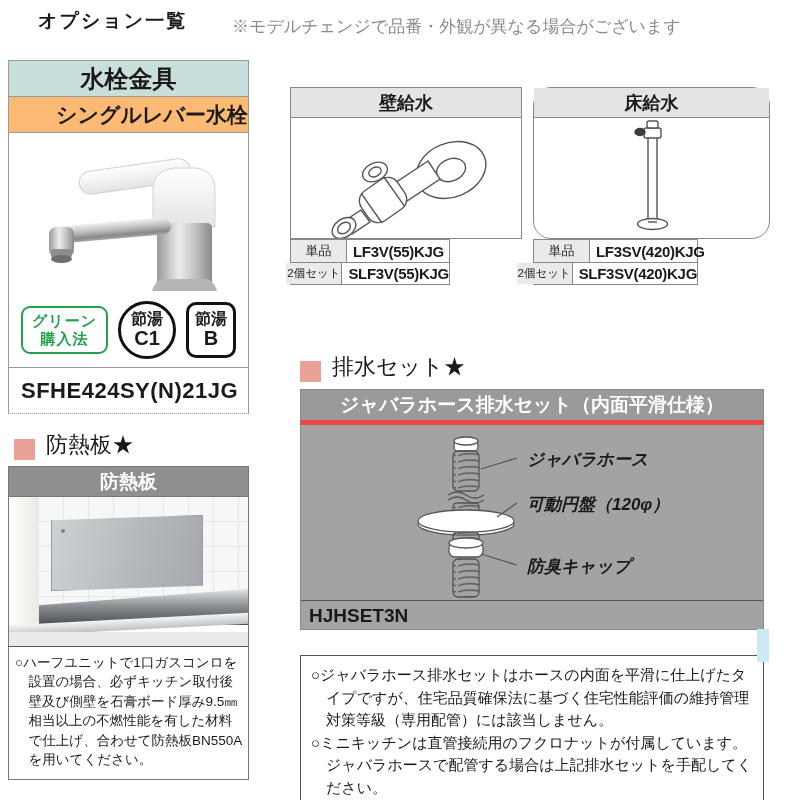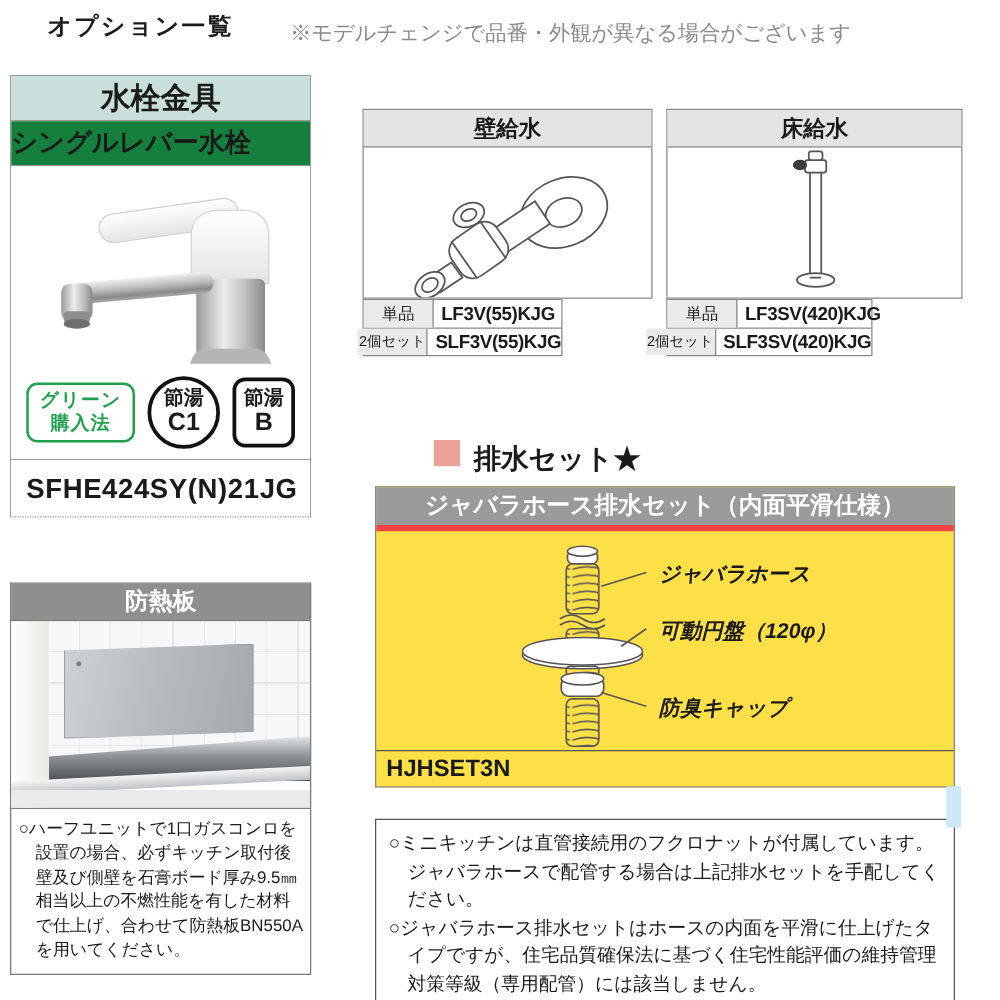--- a/index.html
+++ b/index.html
@@ -8,32 +8,32 @@
     position:relative; width:800px; height:800px; background:#ffffff;
     font-family:"Liberation Sans", sans-serif; color:#1a1a1a; overflow:hidden;
   }
   
   .page-title { position:absolute; left:38px; top:8px; font-size:19px; font-weight:bold; letter-spacing:2px; }
   .page-title-note { position:absolute; left:232px; top:15px; font-size:17px; color:#8a8a8a; }
 
   
   .faucet-box { position:absolute; left:8px; top:60px; width:241px; border:1px solid #999; border-bottom:1px dotted #999; background:#fff; }
   .fb-header { height:36px; line-height:36px; text-align:center; background:#c9dfdb; font-size:24px; font-weight:bold; border-bottom:1px solid #999; }
-  .fb-sub { height:36px; line-height:36px; text-align:left; background:#15803d; font-size:21px; font-weight:bold; border-bottom:1px solid #999; }
+  .fb-sub { height:36px; line-height:36px; text-align:right; background:#fdba74; font-size:21px; font-weight:bold; border-bottom:1px solid #999; }
   .fb-img { height:234px; position:relative; background:#fff; }
   .fb-img svg { position:absolute; left:4px; top:2px; }
   .badges { position:absolute; left:12px; bottom:8px; display:flex; align-items:center; gap:10px; }
   .badge-green { border:2px solid #1fa24b; color:#1fa24b; border-radius:9px; padding:4px 9px; font-size:15px; font-weight:bold; line-height:1.2; text-align:center; letter-spacing:1px; }
   .badge-round { width:58px; height:58px; border:3px solid #111; border-radius:50%; display:flex; flex-direction:column; align-items:center; justify-content:center; font-weight:bold; line-height:1.05; }
   .badge-sq { width:50px; height:56px; border:3px solid #111; border-radius:10px; display:flex; flex-direction:column; align-items:center; justify-content:center; font-weight:bold; line-height:1.05; }
   .b-top { font-size:16px; } .b-bot { font-size:20px; }
   .fb-model { height:46px; line-height:46px; font-size:22px; font-weight:bold; padding-left:12px; border-top:1px solid #999; letter-spacing:0.5px; }
 
   
-  .section-head { position:absolute; display:flex; align-items:flex-start; gap:11px; font-size:22px; font-weight:bold;margin-left:47px; }
+  .section-head { position:absolute; display:flex; align-items:flex-end; gap:11px; font-size:22px; font-weight:normal; }
   .pink-sq { width:21px; height:21px; background:#e8a396; flex:0 0 auto; }
 
   
   .hs-box { position:absolute; left:8px; top:466px; width:241px; border:1px solid #777; background:#fff; }
   .hs-header { height:29px; line-height:29px; text-align:center; background:#8f8f8f; color:#fff; font-size:19px; font-weight:bold; }
   .hs-photo { position:relative; height:150px; overflow:hidden; background:#fff; border-top:1px solid #777; }
   .hs-colstrip { position:absolute; left:0; top:0; width:30px; height:150px; background:linear-gradient(to right,#ffffff,#ebe9e2); }
   .hs-wall { position:absolute; left:30px; right:0; top:0; height:112px; background-color:#f6f7f7;
     background-image:repeating-linear-gradient(to right, transparent 0 24px, #e4e6e7 24px 25px),
                      repeating-linear-gradient(to bottom, transparent 0 24px, #e4e6e7 24px 25px); }
@@ -48,34 +48,34 @@
     background:linear-gradient(to bottom,#f4f5f6,#bfc2c5); transform:skewY(-3deg); }
   .hs-base { position:absolute; left:0; right:0; bottom:0; height:14px; background:#e9eaeb; }
   .hs-model { height:26px; line-height:26px; font-size:18px; font-weight:bold; padding-left:8px; border-top:1px solid #555; }
   .hs-note { border-top:1px solid #555; padding:6px 5px 9px 6px; font-size:13.5px; line-height:1.44; }
   .hs-note p { padding-left:1em; text-indent:-1em; }
 
   
   .sv-title { position:absolute; left:290px; top:54px; width:480px; text-align:center; font-size:20px; font-weight:bold; }
   .sv-box { position:absolute; top:87px; border:1px solid #888; background:#fff; }
   .sv-box.wall { left:290px; width:232px; }
-  .sv-box.floor { left:533px; width:237px; }
+  .sv-box.floor { left:533px; width:237px;border-radius:18px; }
   .sv-header { height:30px; line-height:30px; text-align:center; background:#e4e4e4; font-size:18px; font-weight:bold; border-bottom:1px solid #888; }
   .sv-img { position:relative; height:120px; }
   .sv-rows { position:absolute; top:239px; border:1px solid #888; background:#fff; }
   .sv-rows.wall { left:290px; width:160px; }
   .sv-rows.floor { left:533px; width:165px; }
   .sv-row { display:flex; height:22px; }
   .sv-row + .sv-row { border-top:1px solid #888;justify-content:flex-end; }
   .sv-label { width:56px; flex:0 0 auto; background:#eaeaea; border-right:1px solid #888; font-size:13px; display:flex; align-items:center; justify-content:center; }
   .sv-label.small { font-size:11.5px; }
   .sv-value { flex:1; font-size:15px; font-weight:bold; display:flex; align-items:center; padding-left:6px; letter-spacing:-0.3px; white-space:nowrap; }
 
   
-  .ds-box { position:absolute; left:300px; top:389px; width:464px; border:1px solid #888; background:#fde047; }
+  .ds-box { position:absolute; left:300px; top:389px; width:464px; border:1px solid #888; background:#a3a3a3; }
   .ds-header { height:30px; line-height:30px; text-align:center; background:#9a9a9a; color:#fff; font-size:19px; font-weight:bold; }
   .ds-img { position:relative; height:180px; border-top:5px solid #ef4444;font-style:italic; }
   .ds-label { position:absolute; left:226px; font-size:17px; font-weight:bold; white-space:nowrap; }
   .ds-label.l1 { top:23px; } .ds-label.l2 { top:68px; } .ds-label.l3 { top:130px; }
   .ds-model { height:29px; line-height:29px; font-size:19px; font-weight:bold; padding-left:8px; border-top:1px solid #555; }
 
   
   .notes-box { position:absolute; left:300px; top:655px; width:464px; border:1px solid #555; background:#fff; padding:8px 10px 16px 10px; }
   .notes-box p { font-size:15px; line-height:1.5; padding-left:1em; text-indent:-1em; }
 
@@ -136,20 +136,24 @@
         </div>
         <div class="badge-sq">
           <div class="b-top">節湯</div>
           <div class="b-bot">B</div>
         </div>
       </div>
     </div>
     <div class="fb-model">SFHE424SY(N)21JG</div>
   </div>
 
+  <div class="section-head" style="left:14px; top:430px;">
+    <span class="pink-sq"></span>
+    <span>防熱板★</span>
+  </div>
 
   <div class="hs-box">
     <div class="hs-header">防熱板</div>
     <div class="hs-photo">
       <div class="hs-wall"></div>
       <div class="hs-colstrip"></div>
       <div class="hs-plate"></div>
       <div class="hs-screw"></div>
       <div class="hs-counter"></div>
       <div class="hs-rail"></div>
@@ -254,19 +258,19 @@
         </g>
       </svg>
       <div class="ds-label l1">ジャバラホース</div>
       <div class="ds-label l2">可動円盤（120φ）</div>
       <div class="ds-label l3">防臭キャップ</div>
     </div>
     <div class="ds-model">HJHSET3N</div>
   </div>
 
   <div class="notes-box">
+    <p>○ジャバラホース排水セットはホースの内面を平滑に仕上げたタイプですが、住宅品質確保法に基づく住宅性能評価の維持管理対策等級（専用配管）には該当しません。</p>
     <p>○ミニキッチンは直管接続用のフクロナットが付属しています。ジャバラホースで配管する場合は上記排水セットを手配してください。</p>
-    <p>○ジャバラホース排水セットはホースの内面を平滑に仕上げたタイプですが、住宅品質確保法に基づく住宅性能評価の維持管理対策等級（専用配管）には該当しません。</p>
   </div>
 
   <div class="edge-artifact"></div>
 
 </div>
 
 </body></html>

